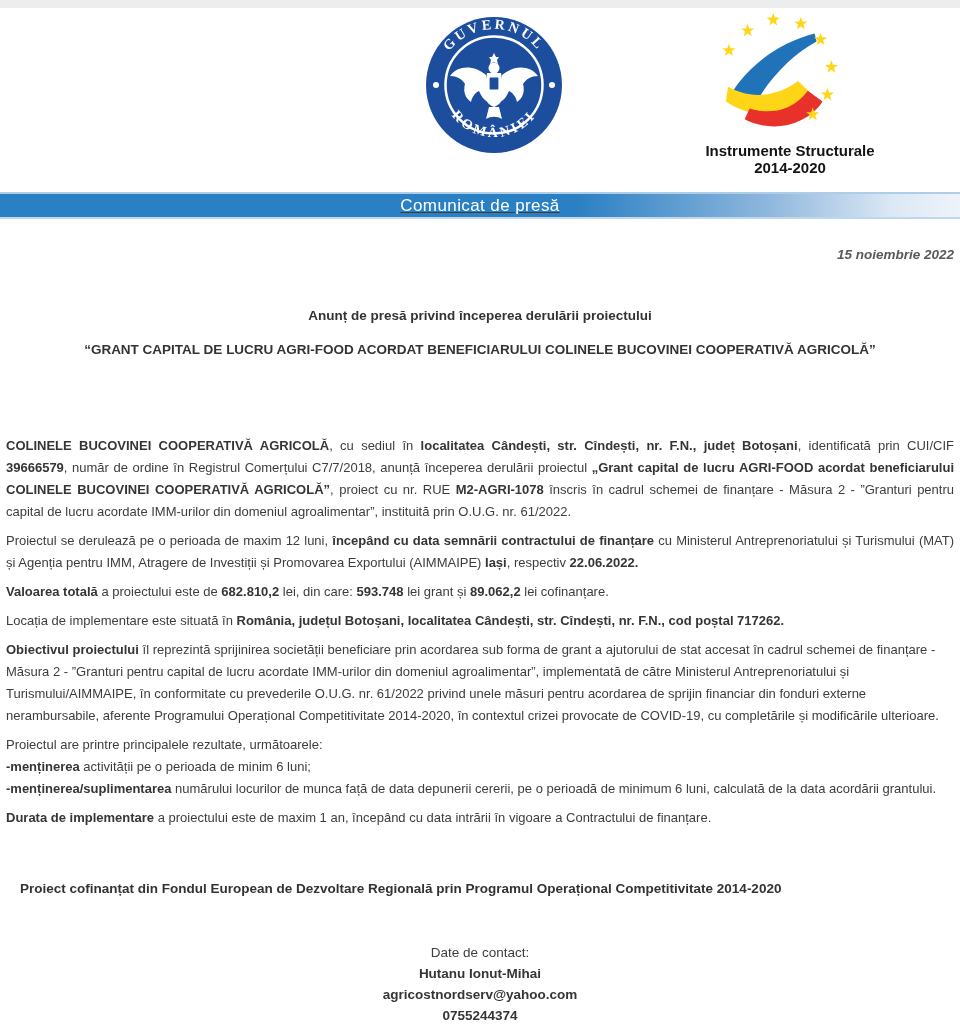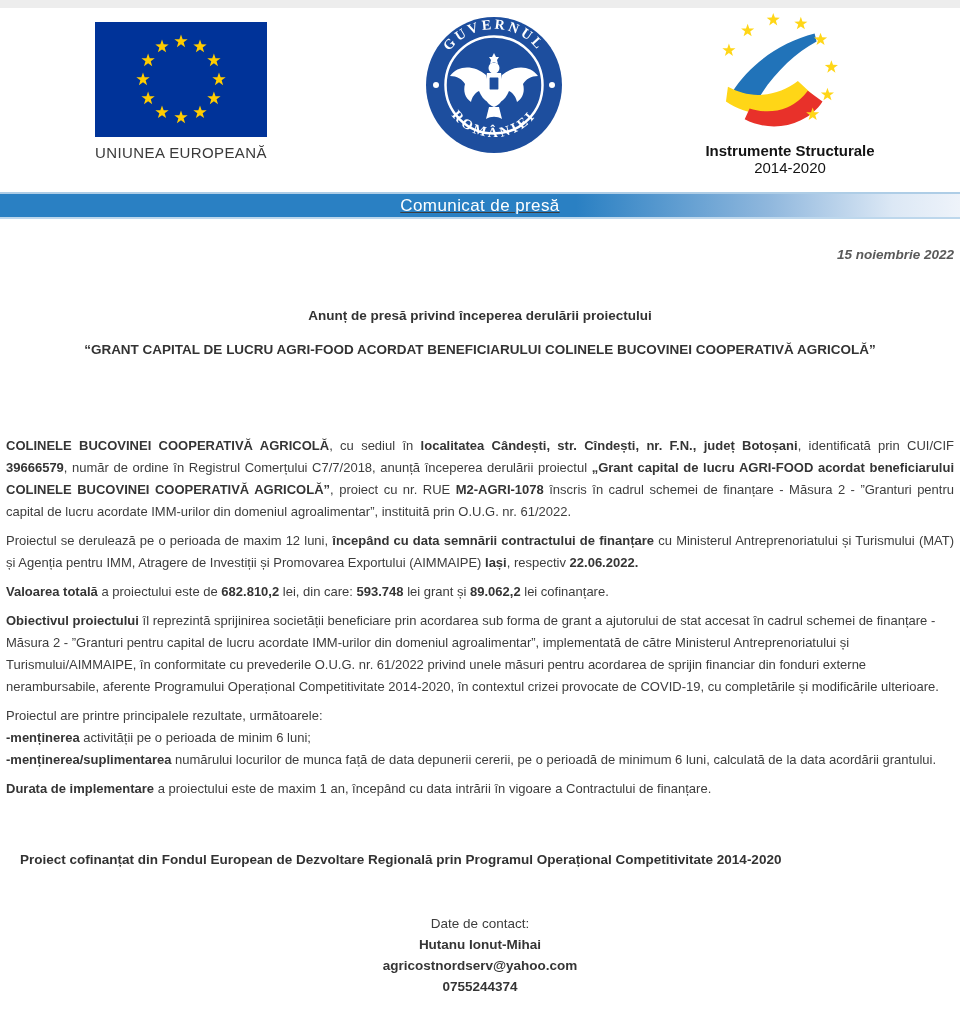--- a/index.html
+++ b/index.html
@@ -6,21 +6,21 @@
   .page{width:960px;min-height:1035px;background:#fff;font-family:"Liberation Sans",sans-serif;color:#3d3d3d;overflow:hidden;}
   .top-strip{height:8px;background:#ededed;}
   .header{position:relative;height:177px;}
   .eu{position:absolute;left:95px;top:14px;width:172px;text-align:center;}
   .eu svg{display:block;}
   .eu-label{margin-top:7px;font-size:15px;color:#3a3a3a;letter-spacing:.4px;white-space:nowrap;}
   .seal{position:absolute;left:424px;top:7px;}
   .isl{position:absolute;left:690px;top:0;width:200px;text-align:center;}
   .isl svg{display:block;margin:0 auto;}
   .isl .l1{font-size:15px;font-weight:bold;color:#141414;margin-top:1px;white-space:nowrap;}
-  .isl .l2{font-size:15px;font-weight:normal;color:#141414;}
+  .isl .l2{font-size:15px;font-weight:bold;color:#141414;}
   .banner{height:23px;margin-top:7px;border-top:2px solid #aecde6;border-bottom:2px solid #bdd7ec;
           background:linear-gradient(90deg,#2a80c3 0%,#2a80c3 60%,#8fb7dd 80%,#dce8f5 93%,#eef3fa 100%);
           display:flex;align-items:center;justify-content:center;text-decoration:underline;}
   .banner-label{color:#ffffff;font-size:17px;letter-spacing:.4px;}
   .date{margin-top:28px;padding-right:6px;text-align:right;font-size:13.5px;font-weight:bold;font-style:italic;color:#595959;}
   .title1{margin-top:46px;text-align:center;font-weight:bold;font-size:13.5px;color:#333;}
   .title2{margin-top:19px;text-align:center;font-weight:bold;font-size:13.5px;color:#333;}
   .content{margin-top:78px;padding:0 6px;font-size:13px;line-height:22px;}
   .para{margin:0 0 7px 0;text-align:justify;}
   .para.left{text-align:left;}
@@ -38,40 +38,20 @@
     <polygon id="star" points="0,-7 1.65,-2.27 6.66,-2.16 2.66,0.87 4.11,5.66 0,2.8 -4.11,5.66 -2.66,0.87 -6.66,-2.16 -1.65,-2.27"></polygon>
   </defs>
 </svg>
 
 <div class="page">
 
   <div class="top-strip"></div>
 
   <div class="header">
 
-    <div class="eu">
-      <svg width="172" height="115" viewBox="0 0 172 115">
-        <rect x="0" y="0" width="172" height="115" fill="#003399"></rect>
-        <g fill="#ffcc00">
-          <use href="#star" x="86" y="19.5"></use>
-            <use href="#star" x="105" y="24.6"></use>
-          <use href="#star" x="118.9" y="38.5"></use>
-            <use href="#star" x="124" y="57.5"></use>
-          <use href="#star" x="118.9" y="76.5"></use>
-            <use href="#star" x="105" y="90.4"></use>
-          <use href="#star" x="86" y="95.5"></use>
-            <use href="#star" x="67" y="90.4"></use>
-          <use href="#star" x="53.1" y="76.5"></use>
-            <use href="#star" x="48" y="57.5"></use>
-          <use href="#star" x="53.1" y="38.5"></use>
-            <use href="#star" x="67" y="24.6"></use>
-        </g>
-      </svg>
-      <div class="eu-label">UNIUNEA EUROPEANĂ</div>
-    </div>
 
     <svg class="seal" width="140" height="140" viewBox="0 0 140 140">
       <defs>
         <path id="arcTop" d="M 14,70 A 56,56 0 0 1 126,70"></path>
         <path id="arcBot" d="M 18,70 A 52,52 0 0 0 122,70"></path>
       </defs>
       <circle cx="70" cy="70" r="68" fill="#1d4e9e"></circle>
       <circle cx="70" cy="70" r="48.5" fill="none" stroke="#ffffff" stroke-width="2.5"></circle>
       <circle cx="12" cy="70" r="3" fill="#ffffff"></circle>
       <circle cx="128" cy="70" r="3" fill="#ffffff"></circle>
@@ -119,20 +99,21 @@
 
   <div class="date">15 noiembrie 2022</div>
 
   <div class="title1">Anunț de presă privind începerea derulării proiectului</div>
   <div class="title2">“GRANT CAPITAL DE LUCRU AGRI-FOOD ACORDAT BENEFICIARULUI COLINELE BUCOVINEI COOPERATIVĂ AGRICOLĂ”</div>
 
   <div class="content">
       <p class="para"><span class="b">COLINELE BUCOVINEI COOPERATIVĂ AGRICOLĂ</span><span>, cu sediul în </span><span class="b">localitatea Cândești, str. Cîndești, nr. F.N., județ Botoșani</span><span>, identificată prin CUI/CIF </span><span class="b">39666579</span><span>, număr de ordine în Registrul Comerțului C7/7/2018, anunță începerea derulării proiectul </span><span class="b">„Grant capital de lucru AGRI-FOOD acordat beneficiarului COLINELE BUCOVINEI COOPERATIVĂ AGRICOLĂ”</span><span>, proiect cu nr. RUE </span><span class="b">M2-AGRI-1078</span><span> înscris în cadrul schemei de finanțare - Măsura 2 - ”Granturi pentru capital de lucru acordate IMM-urilor din domeniul agroalimentar”, instituită prin O.U.G. nr. 61/2022.</span></p>
       <p class="para"><span>Proiectul se derulează pe o perioada de maxim 12 luni, </span><span class="b">începând cu data semnării contractului de finanțare</span><span> cu Ministerul Antreprenoriatului și Turismului (MAT) și Agenția pentru IMM, Atragere de Investiții și Promovarea Exportului (AIMMAIPE) </span><span class="b">Iași</span><span>, respectiv </span><span class="b">22.06.2022.</span></p>
       <p class="para"><span class="b">Valoarea totală</span><span> a proiectului este de </span><span class="b">682.810,2</span><span> lei, din care: </span><span class="b">593.748</span><span> lei grant și </span><span class="b">89.062,2</span><span> lei cofinanțare.</span></p>
+      <p class="para"><span>Locația de implementare este situată în </span><span class="b">România, județul Botoșani, localitatea Cândești, str. Cîndești, nr. F.N., cod poștal 717262.</span></p>
       <p class="para left"><span class="b">Obiectivul proiectului</span><span> îl reprezintă sprijinirea societății beneficiare prin acordarea sub forma de grant a ajutorului de stat accesat în cadrul schemei de finanțare - Măsura 2 - ”Granturi pentru capital de lucru acordate IMM-urilor din domeniul agroalimentar”, implementată de către Ministerul Antreprenoriatului și Turismului/AIMMAIPE, în conformitate cu prevederile O.U.G. nr. 61/2022 privind unele măsuri pentru acordarea de sprijin financiar din fonduri externe nerambursabile, aferente Programului Operațional Competitivitate 2014-2020, în contextul crizei provocate de COVID-19, cu completările și modificările ulterioare.</span></p>
       <p class="para left tight"><span>Proiectul are printre principalele rezultate, următoarele:</span></p>
       <p class="para left tight"><span class="b">-menținerea</span><span> activității pe o perioada de minim 6 luni;</span></p>
       <p class="para left"><span class="b">-menținerea/suplimentarea</span><span> numărului locurilor de munca față de data depunerii cererii, pe o perioadă de minimum 6 luni, calculată de la data acordării grantului.</span></p>
       <p class="para left"><span class="b">Durata de implementare</span><span> a proiectului este de maxim 1 an, începând cu data intrării în vigoare a Contractului de finanțare.</span></p>
     </div>
 
   <div class="footer-line">Proiect cofinanțat din Fondul European de Dezvoltare Regională prin Programul Operațional Competitivitate 2014-2020</div>
 
   <div class="contact">

